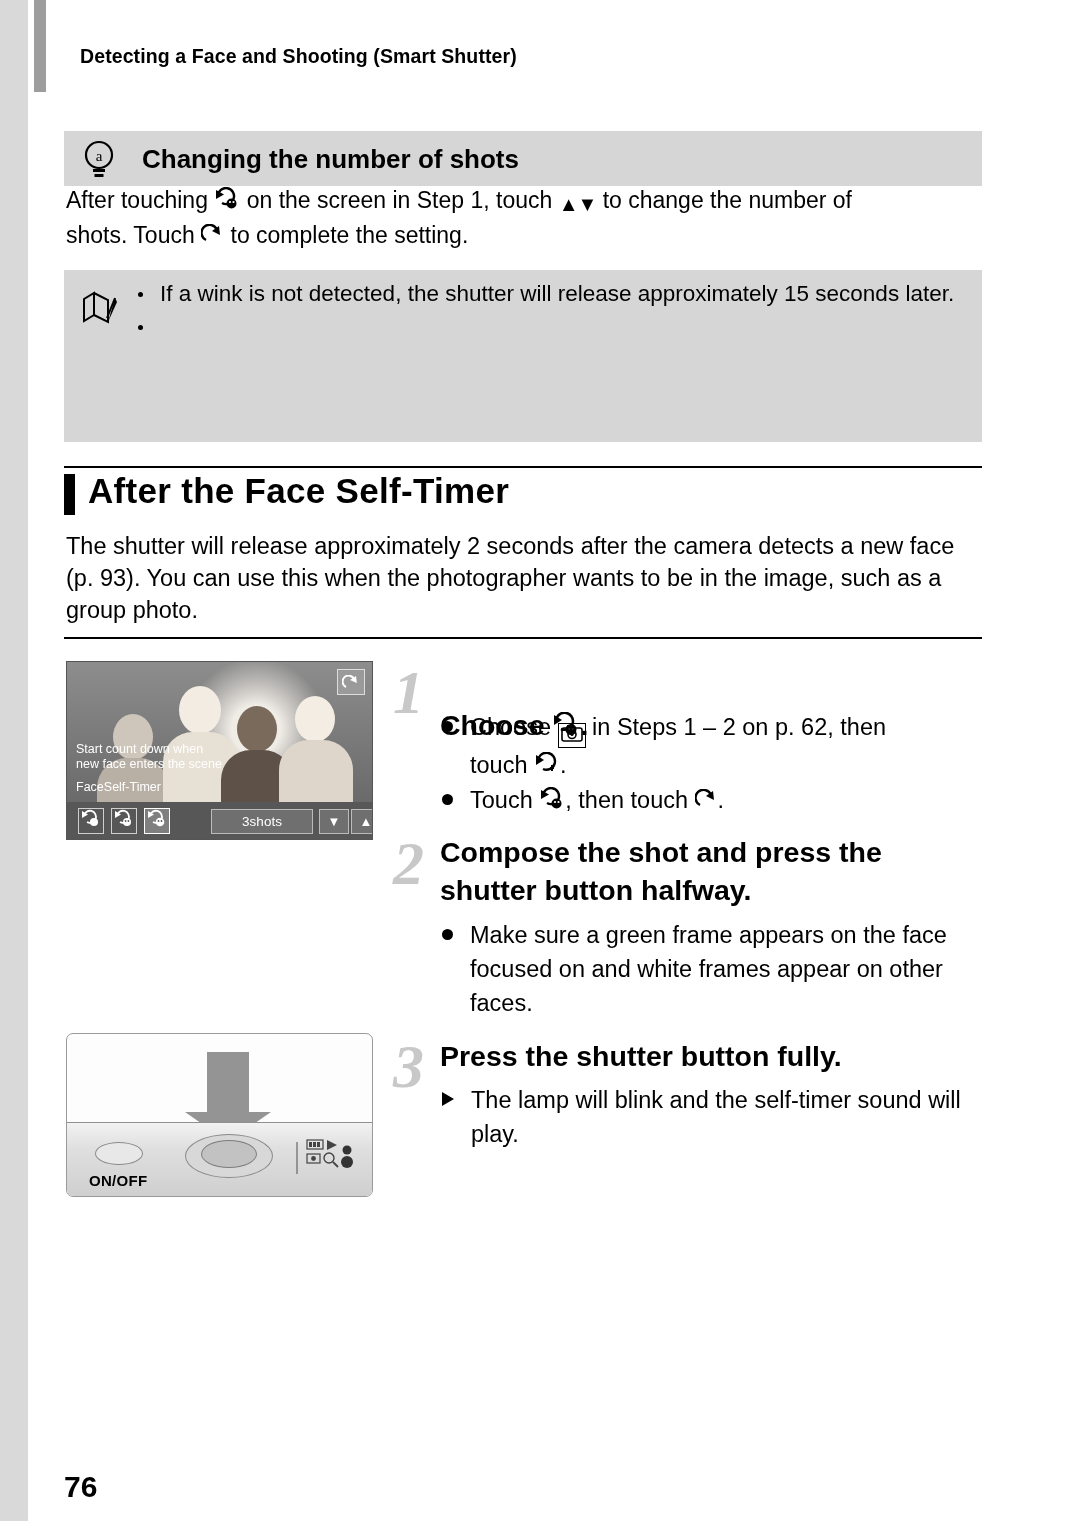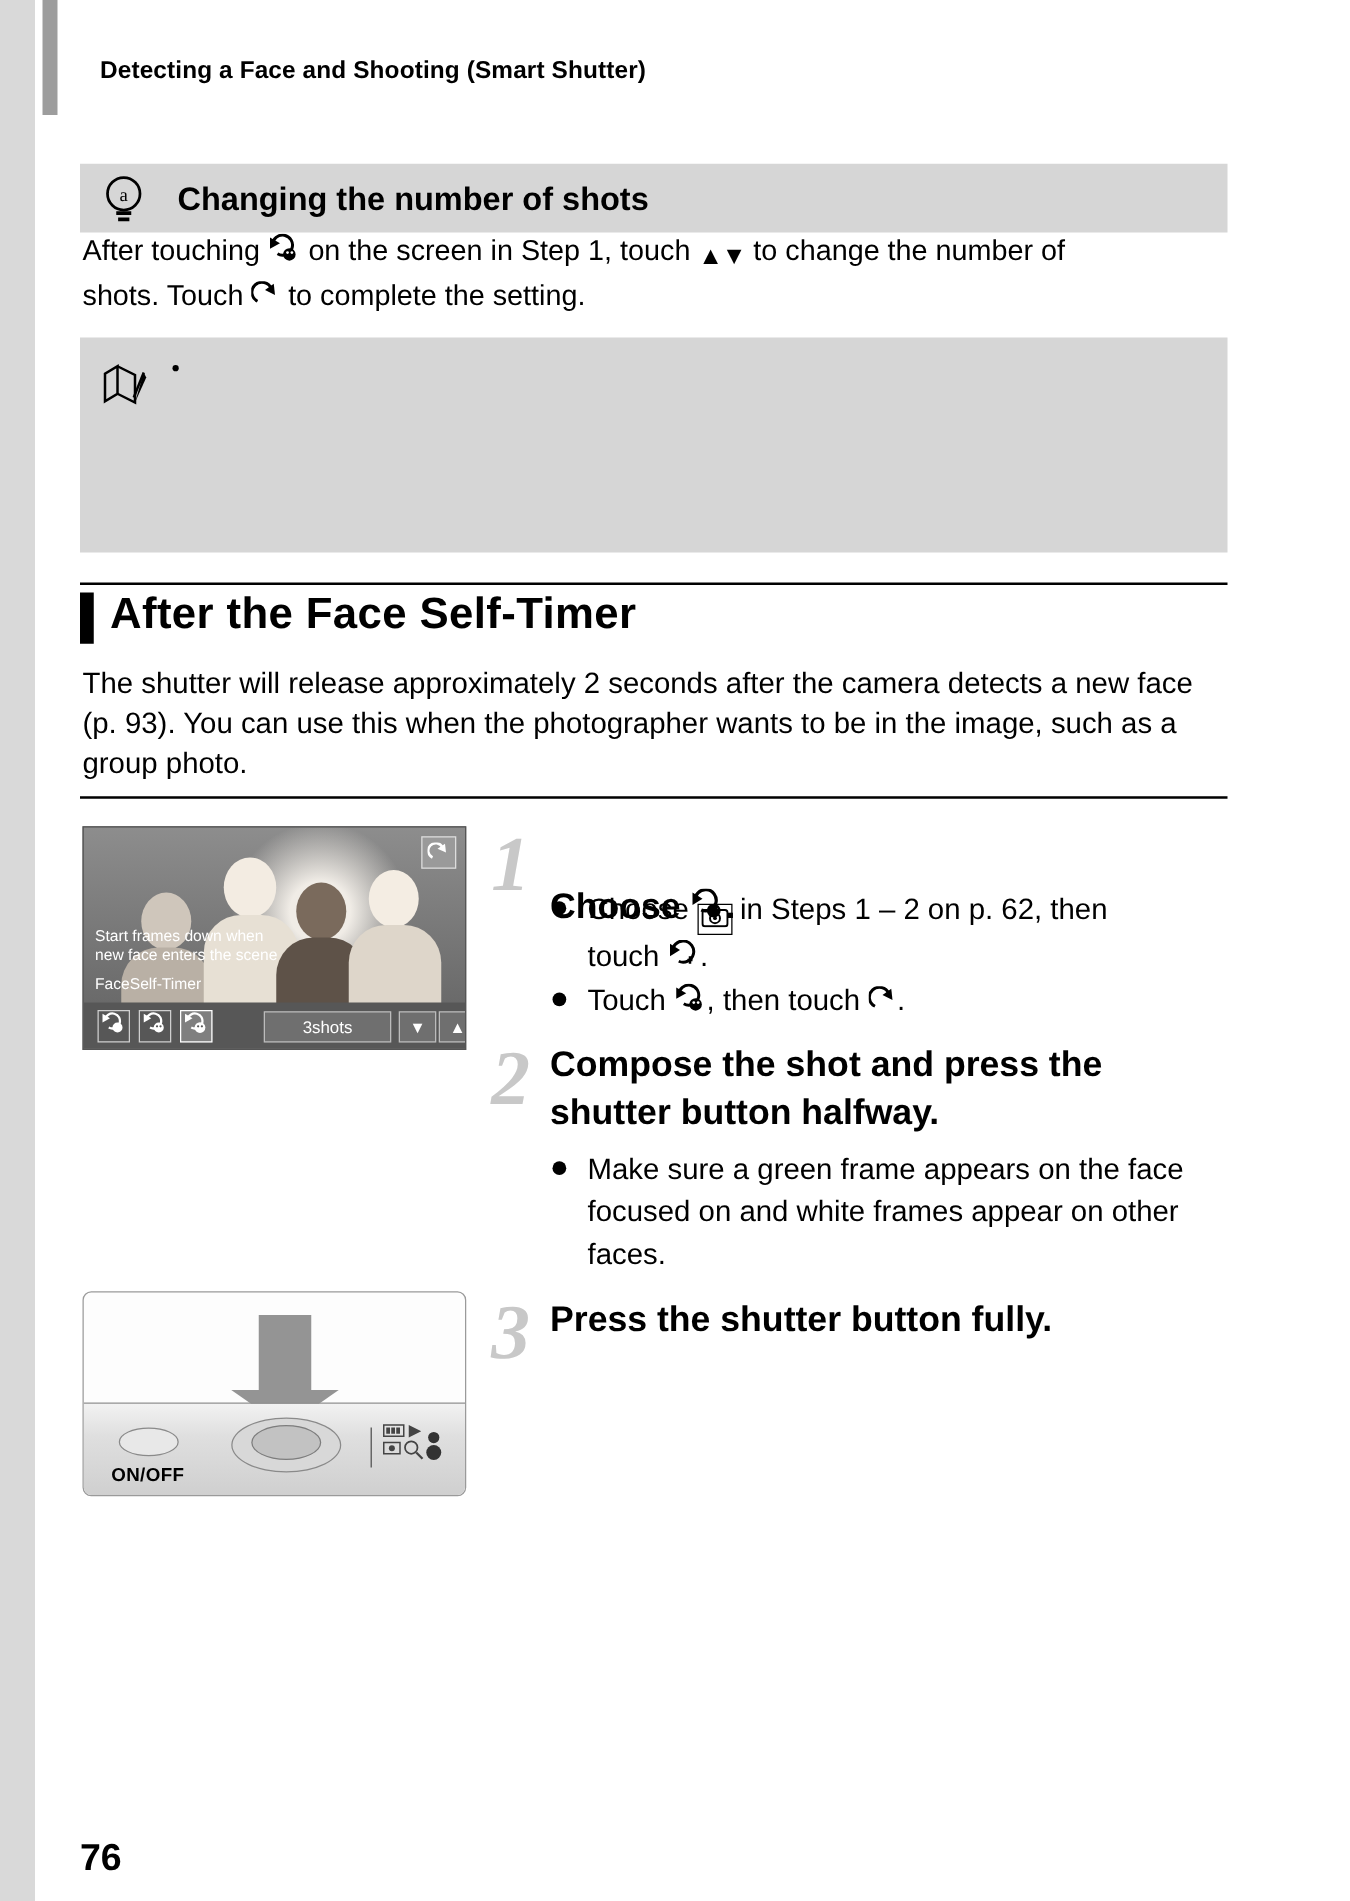--- a/index.html
+++ b/index.html
@@ -461,20 +461,21 @@
 <div class="notes-box"></div>
 <div class="pencil-icon">
   <svg width="42" height="42" viewBox="0 0 42 42">
     <path d="M6 33 L6 11 L16 5 L16 27 Z" fill="none" stroke="#000" stroke-width="2"></path>
     <path d="M16 5 L30 12 L30 34 L16 27" fill="none" stroke="#000" stroke-width="2"></path>
     <path d="M29 30 L37 10" fill="none" stroke="#000" stroke-width="2"></path>
     <path d="M37 10 L39 14 L30 34 Z" fill="#000"></path>
   </svg>
 </div>
 <div class="notes-list">
+  <div class="item"><span class="dot"></span><span>If a wink is not detected, the shutter will release approximately 15 seconds later.</span></div>
   <div class="item"><span class="dot"></span></div>
 </div>
 
 <div class="sec-rule"></div>
 <div class="sec-bar"></div>
 <div class="sec-title">After the Face Self-Timer</div>
 <div class="sec-body">The shutter will release approximately 2 seconds after the camera detects a new face (p. 93). You can use this when the photographer wants to be in the image, such as a group photo.</div>
 <div class="rule2"></div>
 
 <div class="screen-illo">
@@ -482,21 +483,21 @@
   <div class="illo-head" style="left:46px;top:52px;width:40px;height:46px;background:#cfc6bb;"></div>
   <div class="illo-body" style="left:30px;top:96px;width:72px;height:46px;background:#b9b0a5;"></div>
   <div class="illo-head" style="left:112px;top:24px;width:42px;height:48px;background:#f3ece2;"></div>
   <div class="illo-body" style="left:96px;top:70px;width:76px;height:72px;background:#e7e0d4;"></div>
   <div class="illo-head" style="left:170px;top:44px;width:40px;height:46px;background:#7a6a5c;"></div>
   <div class="illo-body" style="left:154px;top:88px;width:72px;height:54px;background:#5e5248;"></div>
   <div class="illo-head" style="left:228px;top:34px;width:40px;height:46px;background:#f4ede3;"></div>
   <div class="illo-body" style="left:212px;top:78px;width:74px;height:64px;background:#ded6ca;"></div>
 
   <div class="illo-caption" style="left:9px;top:80px;">
-    <span>Start frames down when</span><br>
+    <span>Start count down when</span><br>
     <span>new face enters the scene</span>
   </div>
   <div class="illo-caption" style="left:9px;top:118px;">FaceSelf-Timer</div>
 
   <div class="illo-back">
     <svg width="18" height="16" viewBox="0 0 18 16" style="vertical-align:middle">
       <path d="M4 12 A6 6 0 1 1 12 4" fill="none" stroke="#fff" stroke-width="2"></path>
       <polygon points="14,1 14.8,8 8,5" fill="#fff"></polygon>
     </svg>
   </div>
@@ -593,20 +594,24 @@
 <div class="step-body" style="left:440px; top:918px; width:545px;">
   <div class="bullet-item">
     <span class="cdot"></span>
     <span>Make sure a green frame appears on the face focused on and white frames appear on other faces.</span>
   </div>
 </div>
 
 <div class="step-num" style="left:393px; top:1031px;">3</div>
 <div class="step-head" style="left:440px; top:1037px; width:545px;">Press the shutter button fully.</div>
 <div class="step-body" style="left:440px; top:1083px; width:555px;">
+  <div class="arrow-item">
+    <span class="tri"></span>
+    <span>The lamp will blink and the self-timer sound will play.</span>
+  </div>
 </div>
 
 <div class="camera-illo">
   <div class="cam-arrow"></div>
   <div class="cam-body"></div>
   <div class="cam-onoff-btn"></div>
   <div class="cam-onoff-label">ON/OFF</div>
   <div class="cam-shutter-ring"></div>
   <div class="cam-shutter-btn"></div>
   <div class="cam-dial">

